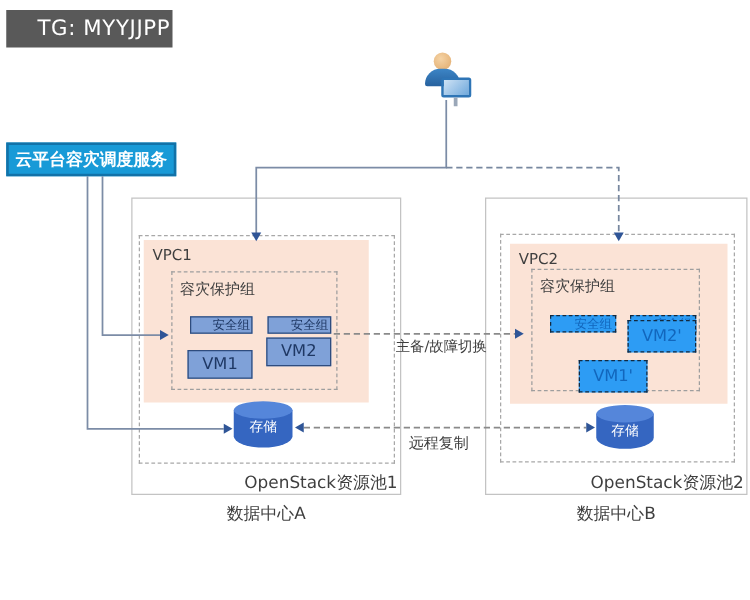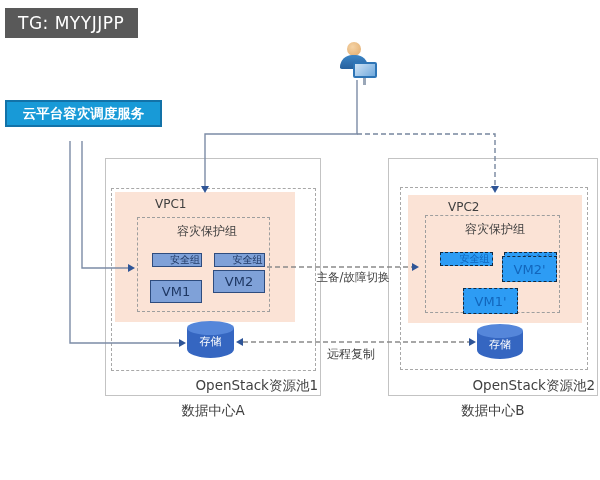--- a/index.html
+++ b/index.html
@@ -4,33 +4,33 @@
 <style>
   html,body{margin:0;padding:0;background:#ffffff;}
   #canvas{
     position:relative;width:600px;height:480px;background:#ffffff;overflow:hidden;
     font-family:"DejaVu Sans","Liberation Sans",sans-serif;color:#3f3f3f;
   }
   .abs{position:absolute;box-sizing:border-box;}
 
   
   .badge{background:#595959;color:#ffffff;display:flex;align-items:center;}
-  .tg-badge{left:5px;top:8px;width:133px;height:30px;font-size:17px;padding-left:13px;letter-spacing:.5px;}
+  .tg-badge{left:5px;top:8px;width:133px;height:30px;font-size:17px;padding-left:25px;letter-spacing:.5px;}
   .site-badge{left:372px;top:443px;width:228px;height:30px;font-size:18px;justify-content:center;}
 
   
-  .scheduler{left:5px;top:100px;width:157px;height:27px;background:#189ad7;border:2px solid #1272a8;
+  .scheduler{left:5px;top:114px;width:136px;height:27px;background:#189ad7;border:2px solid #1272a8;
     color:#fff;font-weight:bold;font-size:13.5px;display:flex;align-items:center;justify-content:center;}
 
   
   .dc-box{border:1.5px solid #c3c3c3;background:#ffffff;}
   .pool-box{border:1.5px dashed #a8a8a8;}
   .vpc-box{background:#fbe3d6;}
   .prot-box{border:1.3px dashed #9e9e9e;}
-  .small-label{font-size:12px;color:#3f3f3f;margin-left:33px;}
+  .small-label{font-size:12px;color:#3f3f3f;}
   .pool-label{font-size:13.5px;color:#3f3f3f;text-align:right;}
   .dc-caption{font-size:13.5px;color:#3f3f3f;text-align:center;}
 
   
   .node{display:flex;align-items:center;justify-content:center;}
   .node-primary{background:#7fa1d8;border:1.5px solid #2e4c7e;color:#1f3864;}
   .node-standby{background:#2d9cf4;border:1.5px dashed #13293f;color:#1266bc;}
   .sec-font{font-size:10px;padding-left:16px;}
   .vm-font{font-size:13px;}
 

